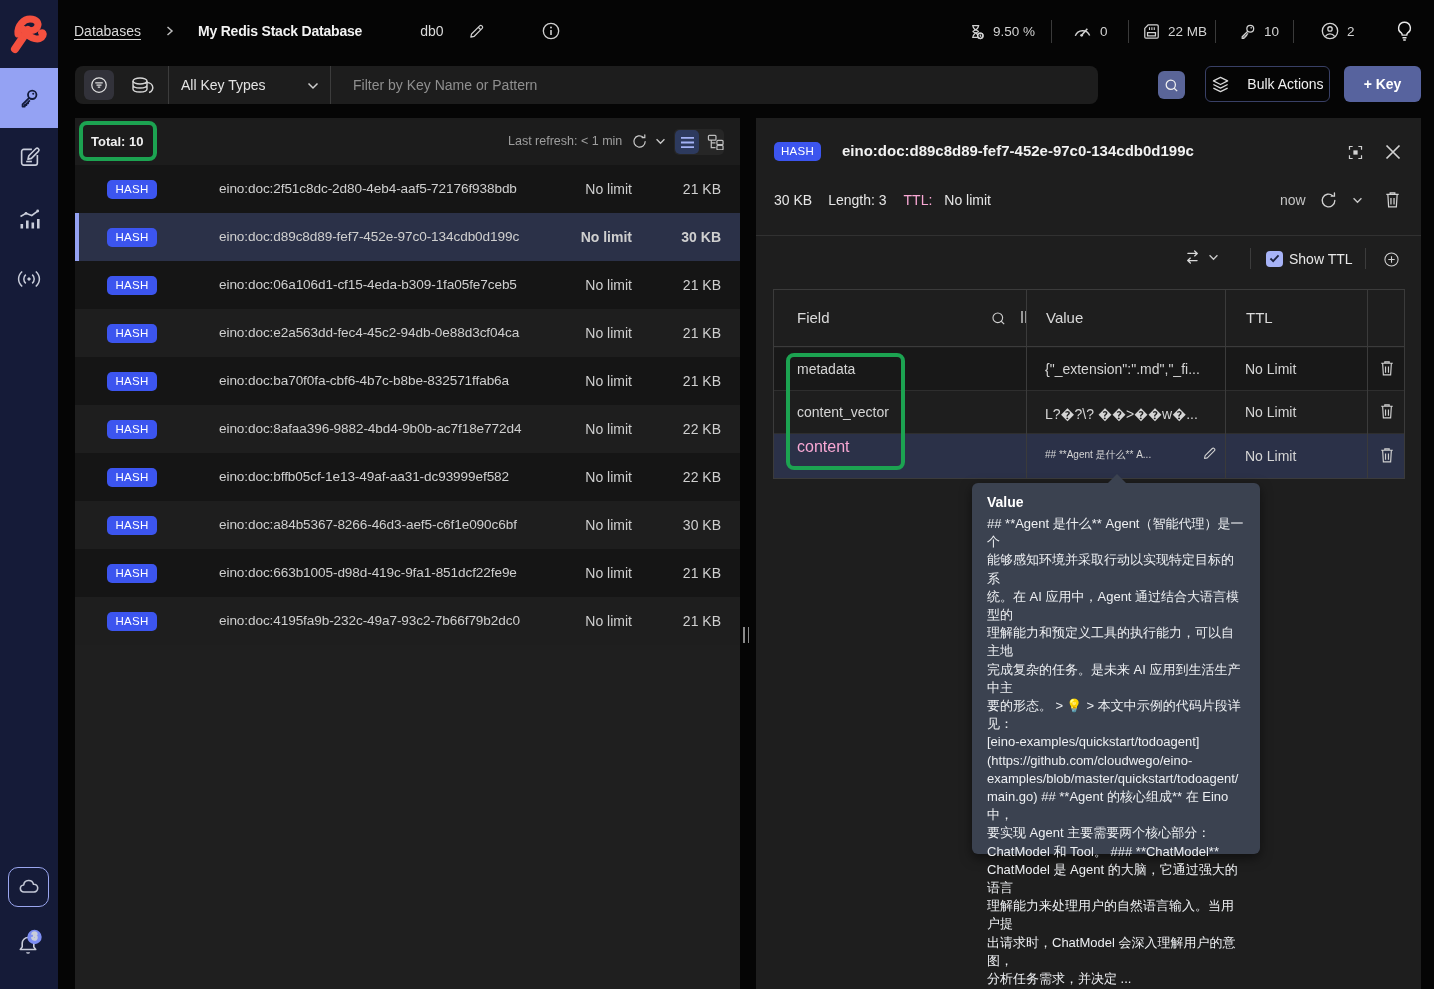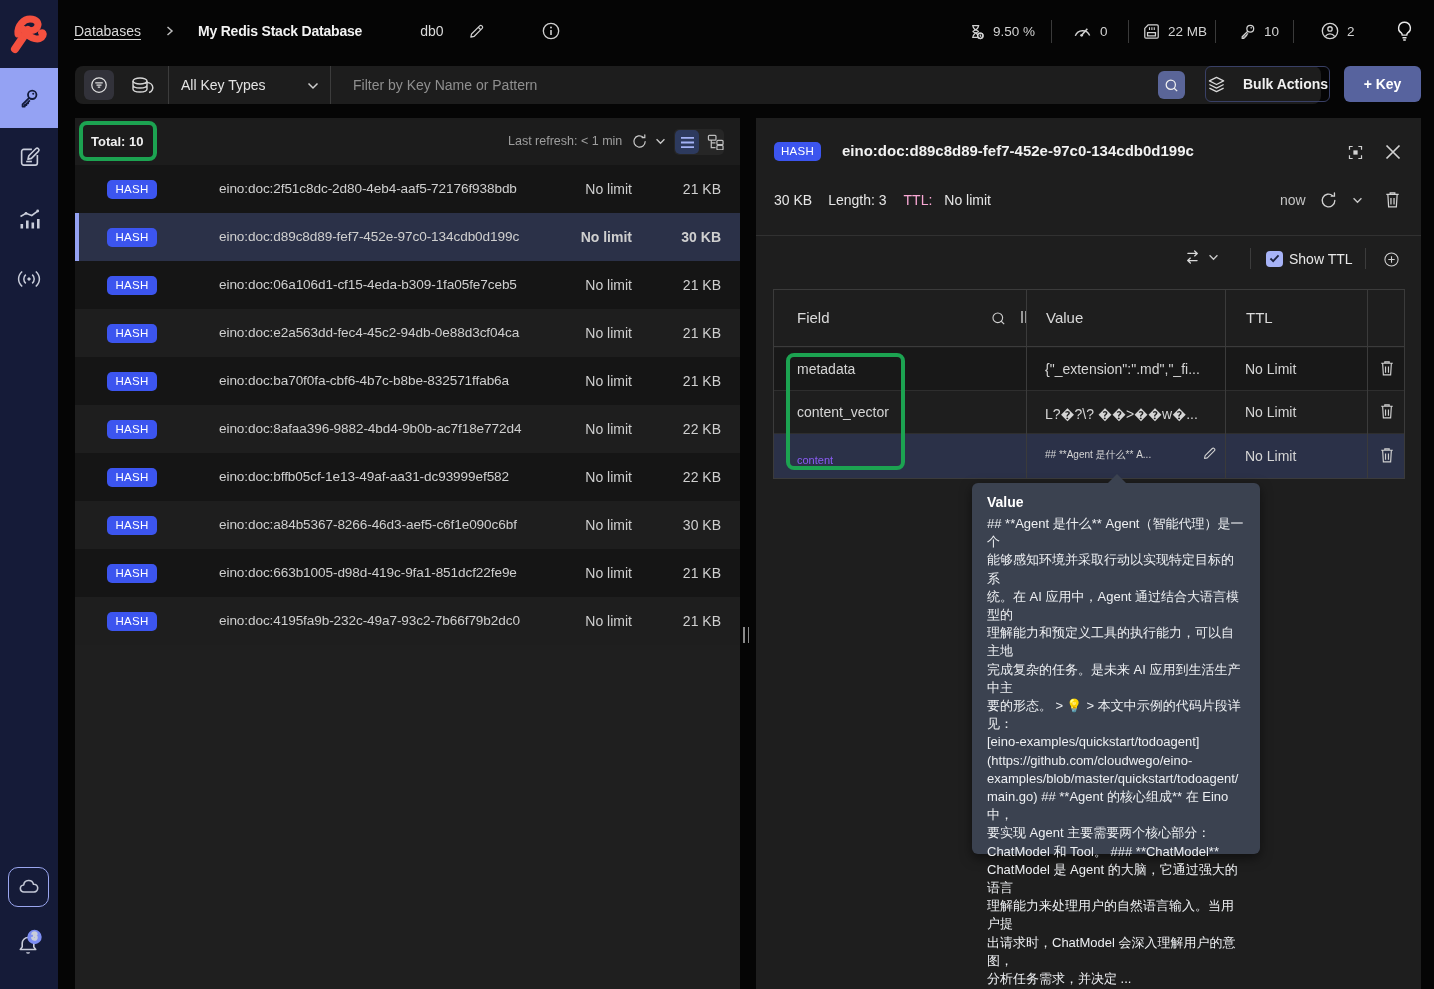--- a/index.html
+++ b/index.html
@@ -8,21 +8,21 @@
 svg{display:block}
 
 #sidebar{position:absolute;left:0;top:0;width:58px;height:989px;background:#151b38}
 #skey{position:absolute;left:0;top:68px;width:58px;height:60px;background:#94a2f3;display:flex;align-items:center;justify-content:center}
 .sic{position:absolute;left:0;width:58px;display:flex;justify-content:center;color:#c3c8d6}
 
 #hdr{position:absolute;left:58px;top:0;width:1376px;height:62px;background:#050505;color:#d6d6d6}
 .stat{position:absolute;top:0;height:62px;display:flex;align-items:center;gap:7px;color:#d2d2d2;font-size:13.5px}
 .vd{position:absolute;top:20px;height:23px;width:1px;background:#3a3a3a}
 
-#fbar{position:absolute;left:75px;top:66px;width:1246px;height:38px;background:#1d1d1d;border-radius:8px}
+#fbar{position:absolute;left:75px;top:66px;width:1023px;height:38px;background:#1d1d1d;border-radius:8px}
 .fvd{position:absolute;top:0;height:38px;width:1px;background:#3c3c3c}
 
 #list{position:absolute;left:75px;top:118px;width:665px;height:871px;background:#1f1f1f}
 .row{position:absolute;left:0;width:665px;height:48px;font-size:14px;color:#cfcfcf}
 .badge{position:absolute;left:32px;top:14.5px;width:50px;height:19px;background:#3c55ef;border-radius:5px;color:#fff;font-size:11.5px;display:flex;align-items:center;justify-content:center;letter-spacing:.3px}
 .kname{position:absolute;left:144px;top:0;height:48px;line-height:48px;font-size:13.6px;letter-spacing:-.1px}
 .nolim{position:absolute;right:108px;top:0;height:48px;line-height:48px}
 .ksz{position:absolute;right:19px;top:0;height:48px;line-height:48px}
 
 #rp{position:absolute;left:756px;top:118px;width:665px;height:871px;background:#1e1e1e;color:#e3e3e3}
@@ -177,21 +177,21 @@
     </div>
  <div class="fvd" style="left:255px"></div>
  <div class="abs" style="left:278px;top:0;height:38px;line-height:38px;font-size:14px;color:#8f8f8f">Filter by Key Name or Pattern</div>
  <div class="abs" style="left:1083px;top:5px;width:27px;height:28px;background:#5a6598;border-radius:6px;display:flex;align-items:center;justify-content:center">
       <svg width="17" height="17" viewBox="0 0 24 24" fill="none" stroke="#f0f0f0" stroke-width="1.8">
         <circle cx="11" cy="11" r="6.5"></circle>
         <path d="M15.8 15.8 L20 20"></path>
       </svg>
     </div>
 </div>
-<div class="abs" style="left:1205px;top:66px;width:125px;height:36px;border:1px solid #394066;border-radius:6px;display:flex;align-items:center;justify-content:center;gap:17px;color:#f0f0f0;font-size:14px;font-weight:700">
+<div class="abs" style="left:1205px;top:66px;width:125px;height:36px;border:1px solid #394066;border-radius:6px;display:flex;align-items:center;justify-content:center;gap:17px;color:#f0f0f0;font-size:14px;font-weight:400">
     <svg width="19" height="19" viewBox="0 0 24 24" fill="none" stroke="#d9d9d9" stroke-width="1.6" stroke-linejoin="round">
       <path d="M12 3 L21 7.5 L12 12 L3 7.5 Z"></path>
       <path d="M3 12 l9 4.5 l9 -4.5 M3 16.5 l9 4.5 l9 -4.5"></path>
     </svg>
     <span>Bulk Actions</span>
   </div>
 <div class="abs" style="left:1344px;top:66px;width:77px;height:36px;background:#57639e;border-radius:6px;display:flex;align-items:center;justify-content:center;color:#fff;font-size:14px;font-weight:700">+ Key</div>
 <div id="list">
  <div class="abs" style="left:0;top:0;width:665px;height:47px;background:#1c1c1c"></div>
  <div class="gbox" style="left:4px;top:3px;width:78px;height:40px"></div>
@@ -359,21 +359,21 @@
    <span class="abs" style="left:472px;top:19px">TTL</span>
   </div>
   <div class="abs" style="left:0;top:58px;width:630px;height:43px;background:#181818;border-bottom:1px solid #2e2e2e"></div>
   <div class="abs" style="left:0;top:101px;width:630px;height:43px;background:#1e1e1e;border-bottom:1px solid #2e2e2e"></div>
   <div class="abs" style="left:0;top:144px;width:630px;height:44px;background:#2b3148"></div>
   <div class="abs" style="left:252px;top:0;width:1px;height:188px;background:#3b3b3b"></div>
   <div class="abs" style="left:451px;top:0;width:1px;height:188px;background:#3b3b3b"></div>
   <div class="abs" style="left:593px;top:0;width:1px;height:188px;background:#3b3b3b"></div>
   <div class="abs" style="left:23px;top:71px;font-size:14px;color:#d5d5d5">metadata</div>
   <div class="abs" style="left:23px;top:114px;font-size:14px;color:#d5d5d5">content_vector</div>
-  <div class="abs" style="left:23px;top:164px;font-size:11px;color:#8b5cf6">content</div>
+  <div class="abs" style="left:23px;top:148px;font-size:16px;color:#f9a8d4">content</div>
   <div class="abs" style="left:271px;top:71px;font-size:14px;color:#d5d5d5">{"_extension":".md","_fi...</div>
   <div class="abs" style="left:271px;top:114px;font-size:14px;color:#d5d5d5">L?�?\? ��&gt;��w�...</div>
   <div class="abs" style="left:271px;top:158px;font-size:10px;color:#d5d5d5">## **Agent 是什么** A...</div>
   <svg class="abs" style="left:428px;top:156px" width="15" height="15" viewBox="0 0 24 24" fill="none" stroke="#d2d2d2" stroke-width="1.7">
         <path d="M4 20 l1-4.5 L16.5 4 a2.1 2.1 0 0 1 3 0 l.5.5 a2.1 2.1 0 0 1 0 3 L8.5 19 Z" stroke-linejoin="round"></path>
       </svg>
   <div class="abs" style="left:471px;top:71px;font-size:14px;color:#d5d5d5">No Limit</div>
   <div class="abs" style="left:471px;top:114px;font-size:14px;color:#d5d5d5">No Limit</div>
   <div class="abs" style="left:471px;top:158px;font-size:14px;color:#d5d5d5">No Limit</div>
   <svg class="abs" style="left:605px;top:69px" width="16" height="18" viewBox="0 0 22 24" fill="none" stroke="#cfcfcf" stroke-width="1.6">

